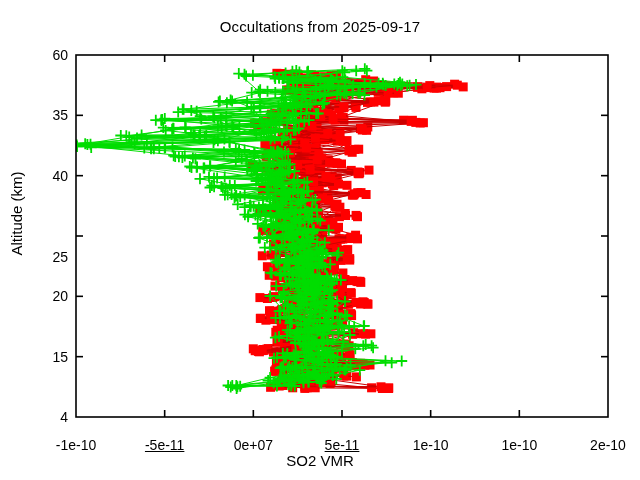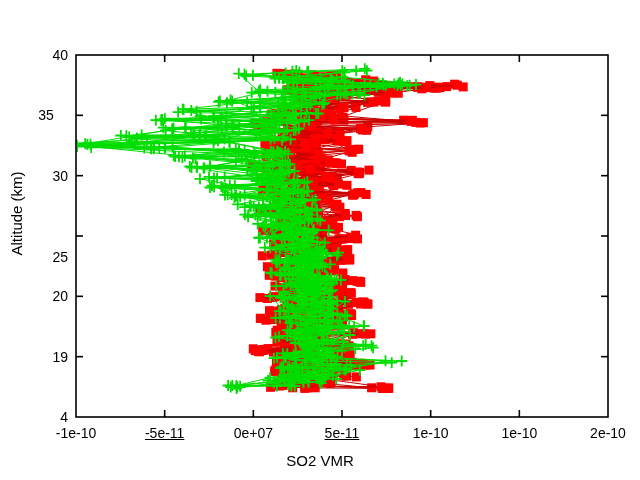--- a/index.html
+++ b/index.html
@@ -49,35 +49,37 @@
     transform: rotate(-90deg);
     transform-origin: 50% 50%;
     white-space: nowrap;
   }
   .tick-label-x {
     position: absolute;
     font-size: 14px;
     text-align: left;
     transform: translateX(-50%);
     white-space: nowrap;
+    margin-top: 12px;
   }
   .tick-label-y {
     position: absolute;
     font-size: 14px;
     text-align: right;
     transform: translateY(-50%);
     white-space: nowrap;
   }
   svg { display: block; }
 </style>
 </head>
 <body>
 
 <div id="figure">
 
+  <div id="plot-title">Occultations from 2025-09-17</div>
 
   <svg id="plot-svg" width="640" height="480">
     <defs>
         <clipPath id="frameclip">
           <rect x="76" y="55" width="532" height="362"></rect>
         </clipPath>
       </defs>
       <g id="data-layer" clip-path="url(#frameclip)">
         <g>
           <polyline points="278.5,384.6 281.9,377.4 283.2,372.1 364.9,365.2 295.2,360.6 331.9,356.2 280.1,355.8 307.2,352.4 253.3,348.8 308.9,336.1 280.0,331.1 319.8,328.6 336.0,322.6 277.5,319.4 297.2,306.5 306.3,295.9 347.3,294.4 307.7,290.0 339.6,283.9 283.4,274.9 300.7,273.4 336.0,257.2 319.6,247.7 278.7,242.7 331.3,226.0 262.4,211.9 284.9,195.8 313.9,180.3 283.2,180.0 337.3,177.8 308.3,166.2 328.2,159.8 280.8,158.3 352.2,152.3 328.1,139.1 297.4,130.6 302.2,123.2 403.6,120.2 308.8,118.4 329.1,111.4 301.7,104.3 306.2,100.3 318.6,98.2 322.5,96.7 393.7,92.8 421.9,88.8 454.6,84.2 294.7,78.9" fill="none" stroke="#cc0000" stroke-width="1" stroke-linejoin="round"></polyline>
@@ -1960,24 +1962,24 @@
       <div class="tick-label-x" style="left: 76px; top: 425px;">-1e-10</div>
       <div class="tick-label-x" style="left: 164.667px; top: 425px; text-decoration: underline;">-5e-11</div>
       <div class="tick-label-x" style="left: 253.333px; top: 425px;">0e+07</div>
       <div class="tick-label-x" style="left: 342px; top: 425px; text-decoration: underline;">5e-11</div>
       <div class="tick-label-x" style="left: 430.667px; top: 425px;">1e-10</div>
       <div class="tick-label-x" style="left: 519.333px; top: 425px;">1e-10</div>
       <div class="tick-label-x" style="left: 608px; top: 425px;">2e-10</div>
     </div>
   <div id="ytick-labels">
       <div class="tick-label-y" style="left: 24px; width: 44px; top: 417px;">4</div>
-      <div class="tick-label-y" style="left: 24px; width: 44px; top: 356.667px;">19</div>
+      <div class="tick-label-y" style="left: 24px; width: 44px; top: 356.667px;">15</div>
       <div class="tick-label-y" style="left: 24px; width: 44px; top: 296.333px;">20</div>
       <div class="tick-label-y" style="left: 24px; width: 44px; top: 236px; margin-top: 21px;">25</div>
-      <div class="tick-label-y" style="left: 24px; width: 44px; top: 175.667px;">30</div>
-      <div class="tick-label-y" style="left: 24px; width: 44px; top: 115.333px; text-align: center;">35</div>
-      <div class="tick-label-y" style="left: 24px; width: 44px; top: 55px;">40</div>
+      <div class="tick-label-y" style="left: 24px; width: 44px; top: 175.667px;">40</div>
+      <div class="tick-label-y" style="left: 24px; width: 44px; top: 115.333px;">35</div>
+      <div class="tick-label-y" style="left: 24px; width: 44px; top: 55px;">60</div>
     </div>
 
   <div id="xlabel">SO2 VMR</div>
   <div id="ylabel">Altitude (km)</div>
 
 </div>
 
 </body></html>

